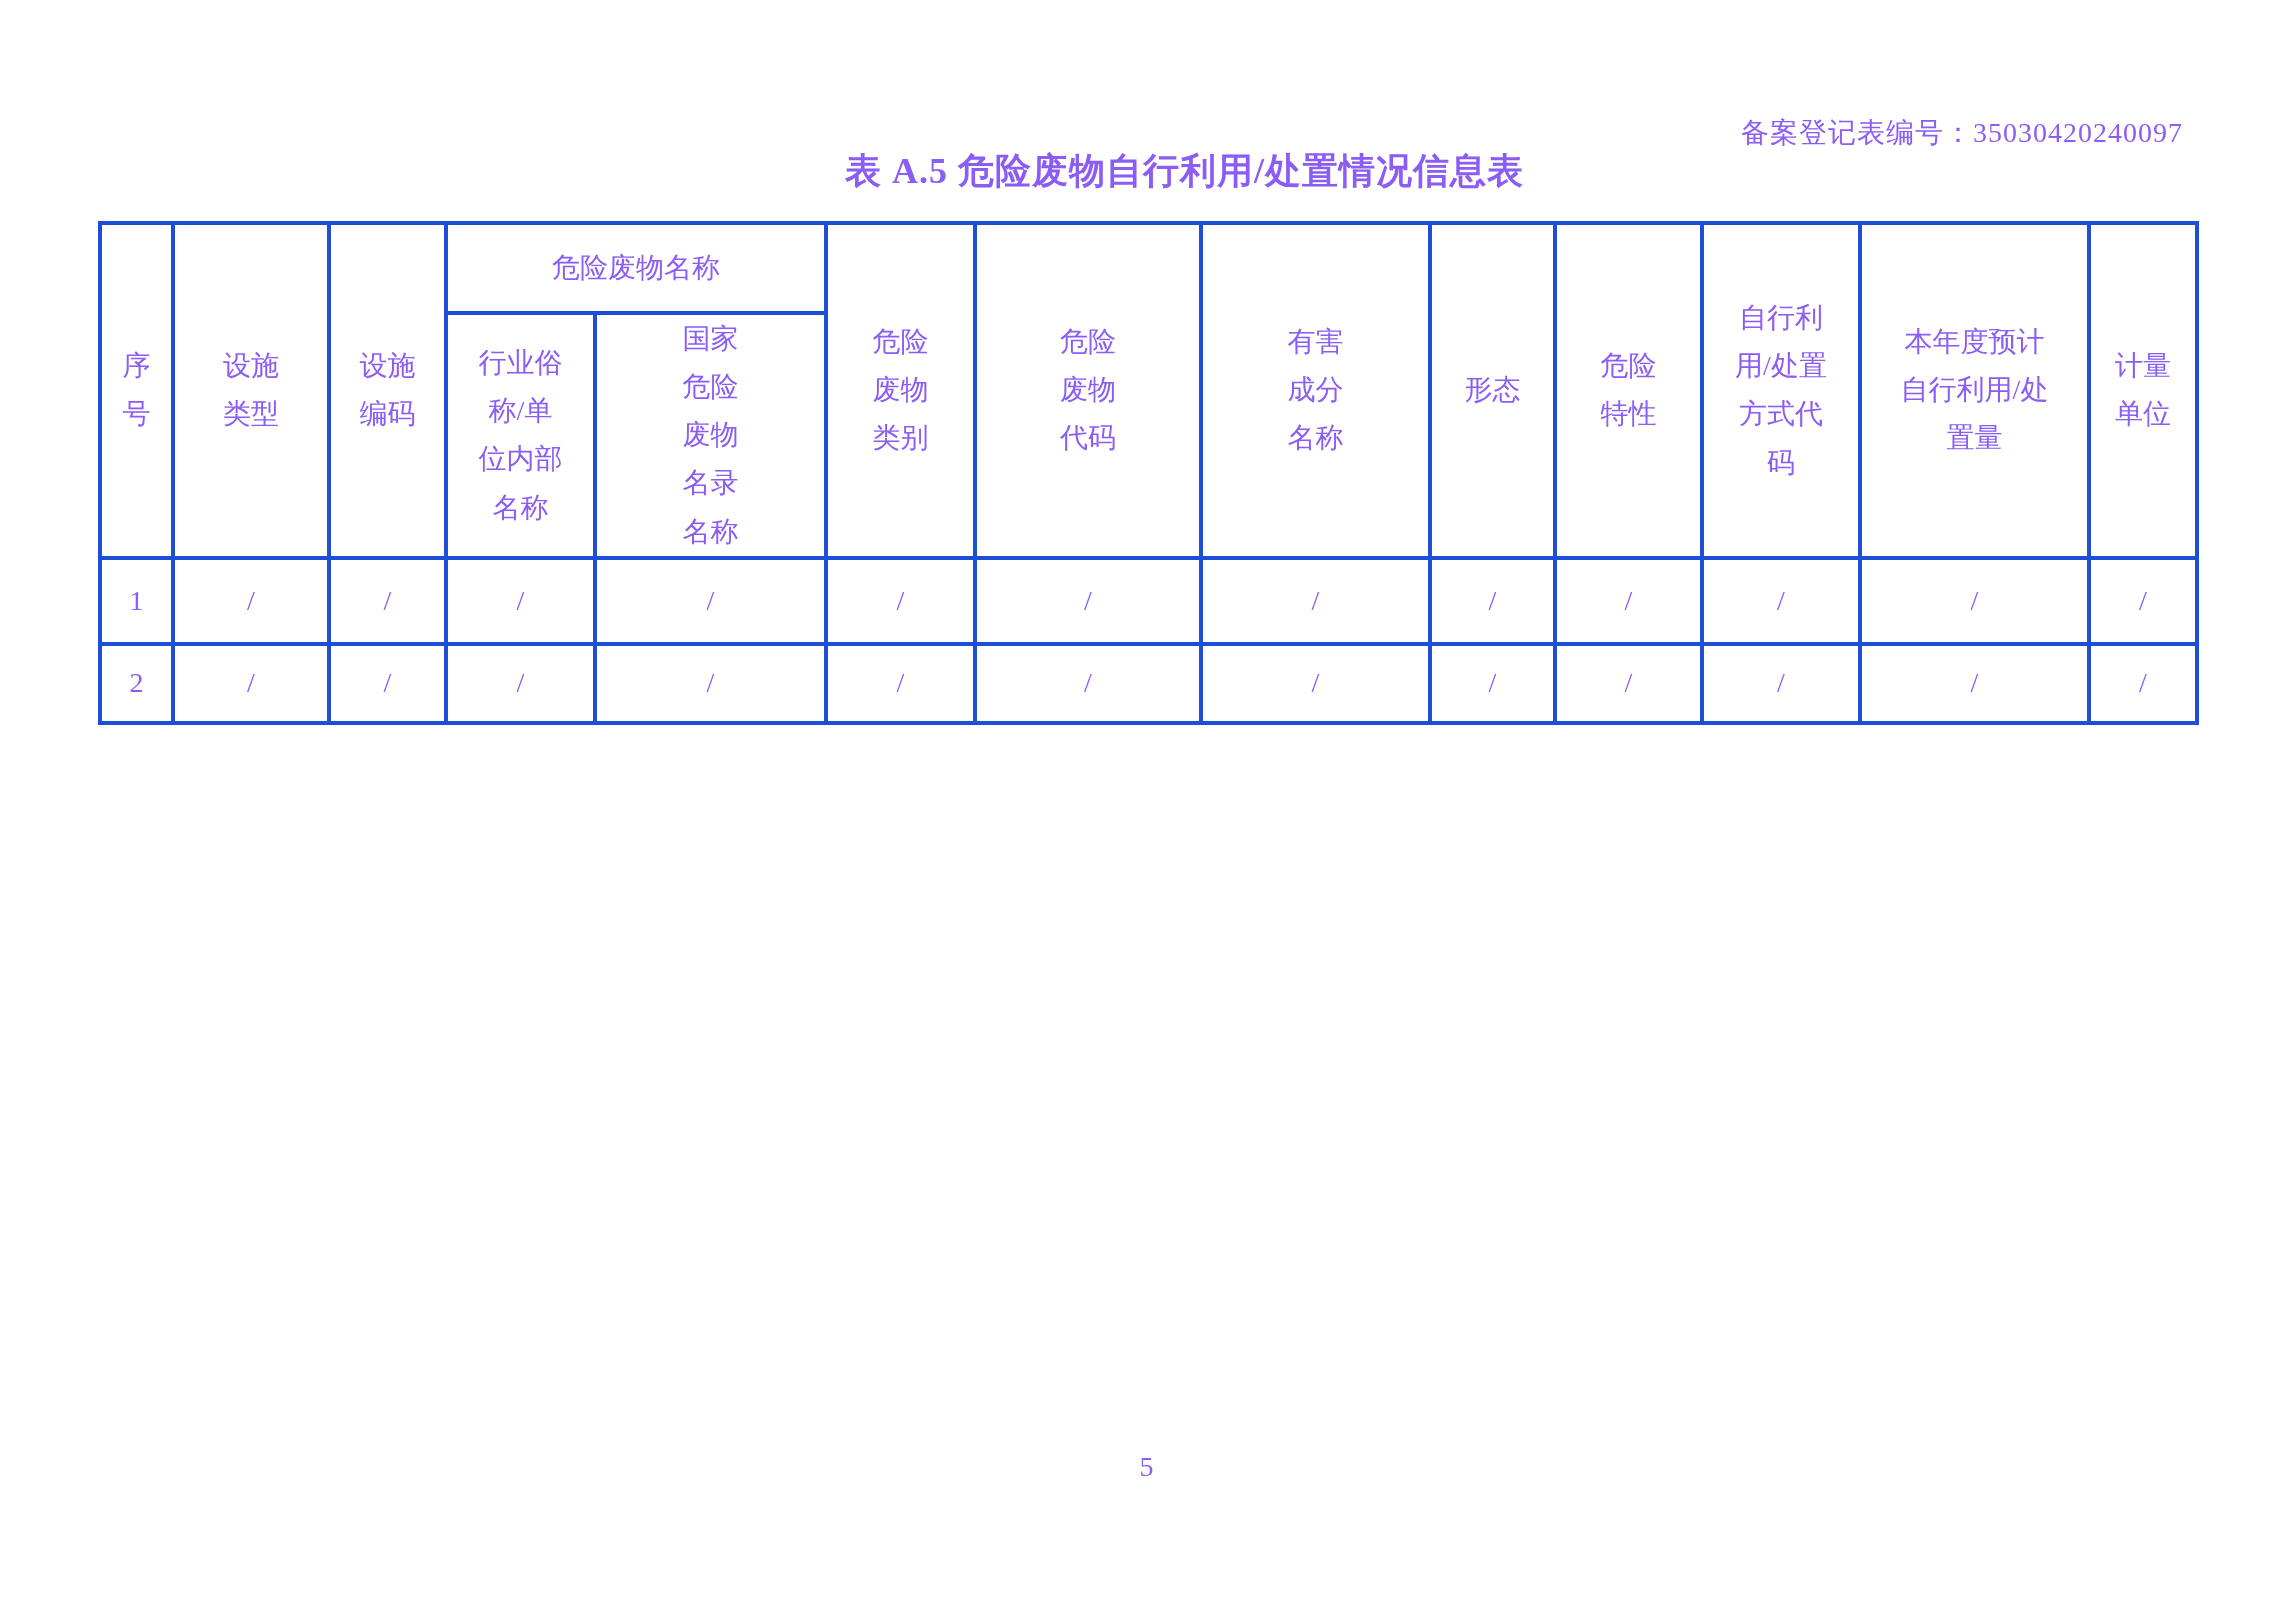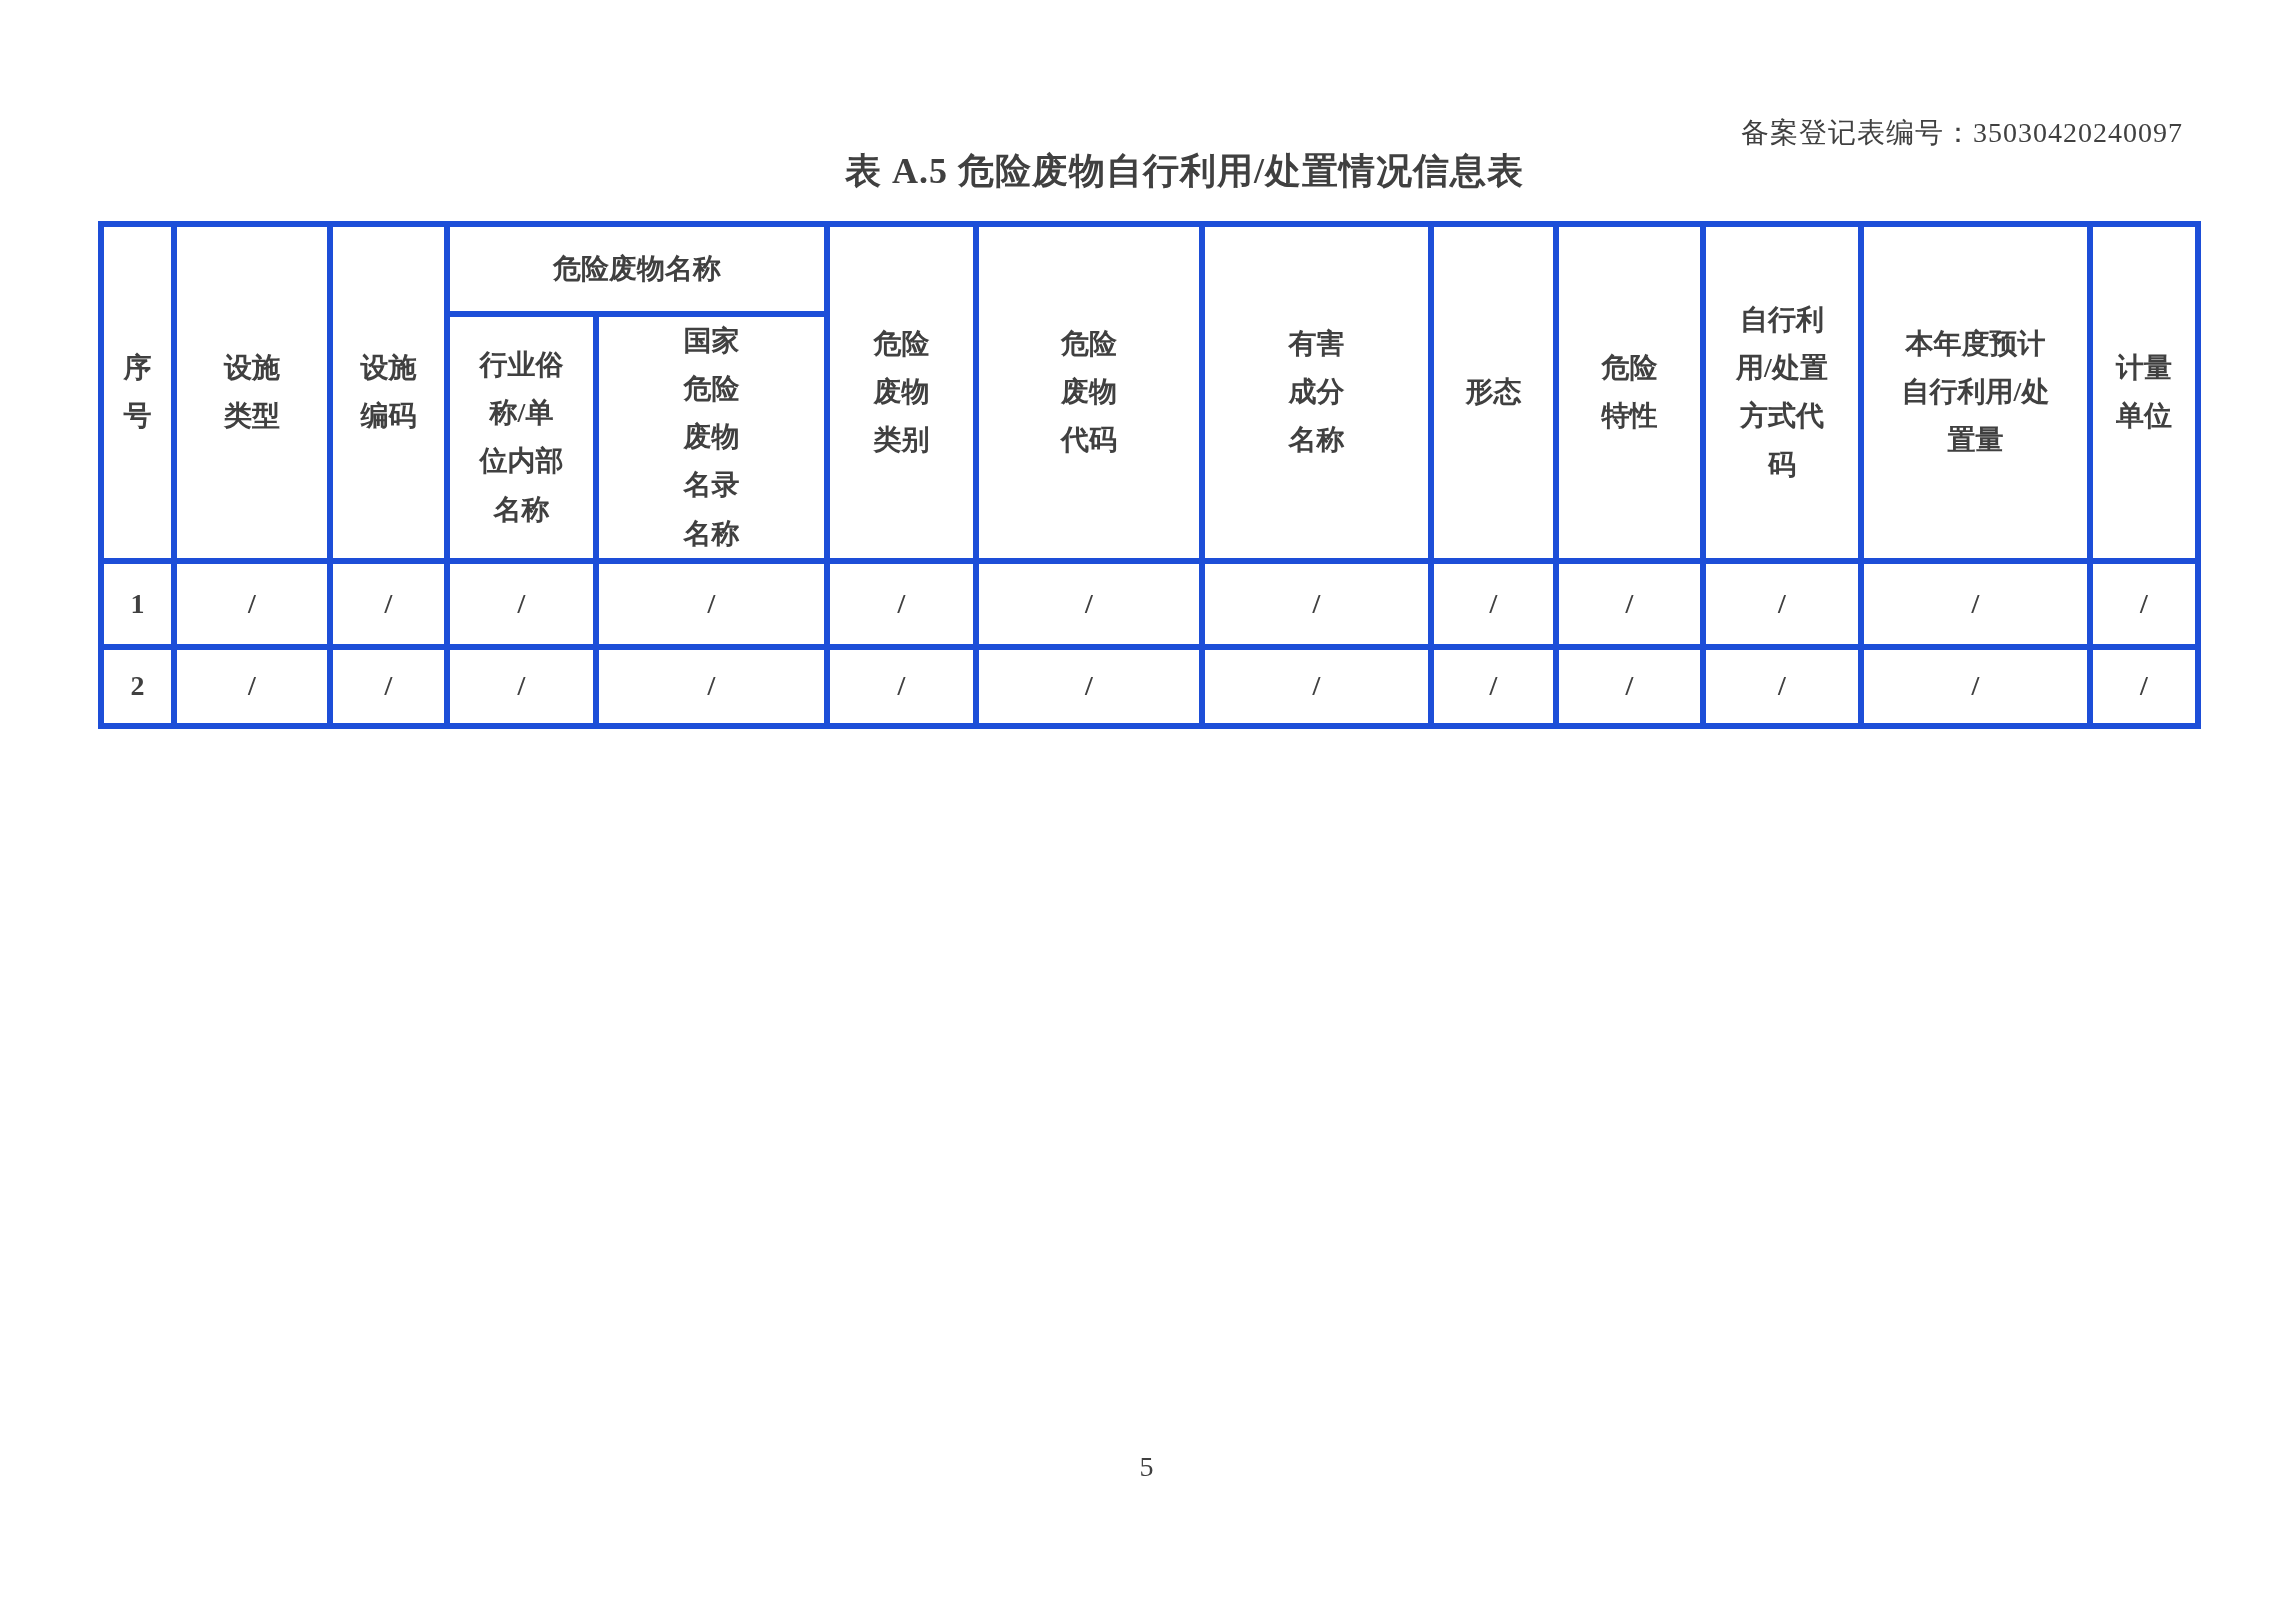--- a/index.html
+++ b/index.html
@@ -5,21 +5,21 @@
   html, body {
     margin: 0;
     padding: 0;
     background: #ffffff;
   }
   .page {
     position: relative;
     width: 2293px;
     height: 1621px;
     background: #ffffff;
-    color: #404040;
+    color: #8b5cf6;
     font-family: "Liberation Serif", "DejaVu Serif", serif;
     overflow: hidden;
   }
   .reg-no {
     position: absolute;
     top: 114px;
     right: 110px;
     font-size: 28px;
     letter-spacing: 1px;
     white-space: nowrap;
@@ -38,24 +38,24 @@
   table.info-table {
     position: absolute;
     left: 98px;
     top: 221px;
     width: 2098px;
     border-collapse: collapse;
     table-layout: fixed;
   }
   .info-table th,
   .info-table td {
-    border: 6px solid #1d4ed8;
+    border: 4px solid #1d4ed8;
     text-align: center;
     vertical-align: middle;
-    font-weight: bold;
+    font-weight: normal;
     font-size: 28px;
     padding: 0;
     overflow: hidden;
   }
   .info-table th {
     white-space: pre-line;
     line-height: 1.72;
   }
   .info-table td {
     line-height: 1.2;

